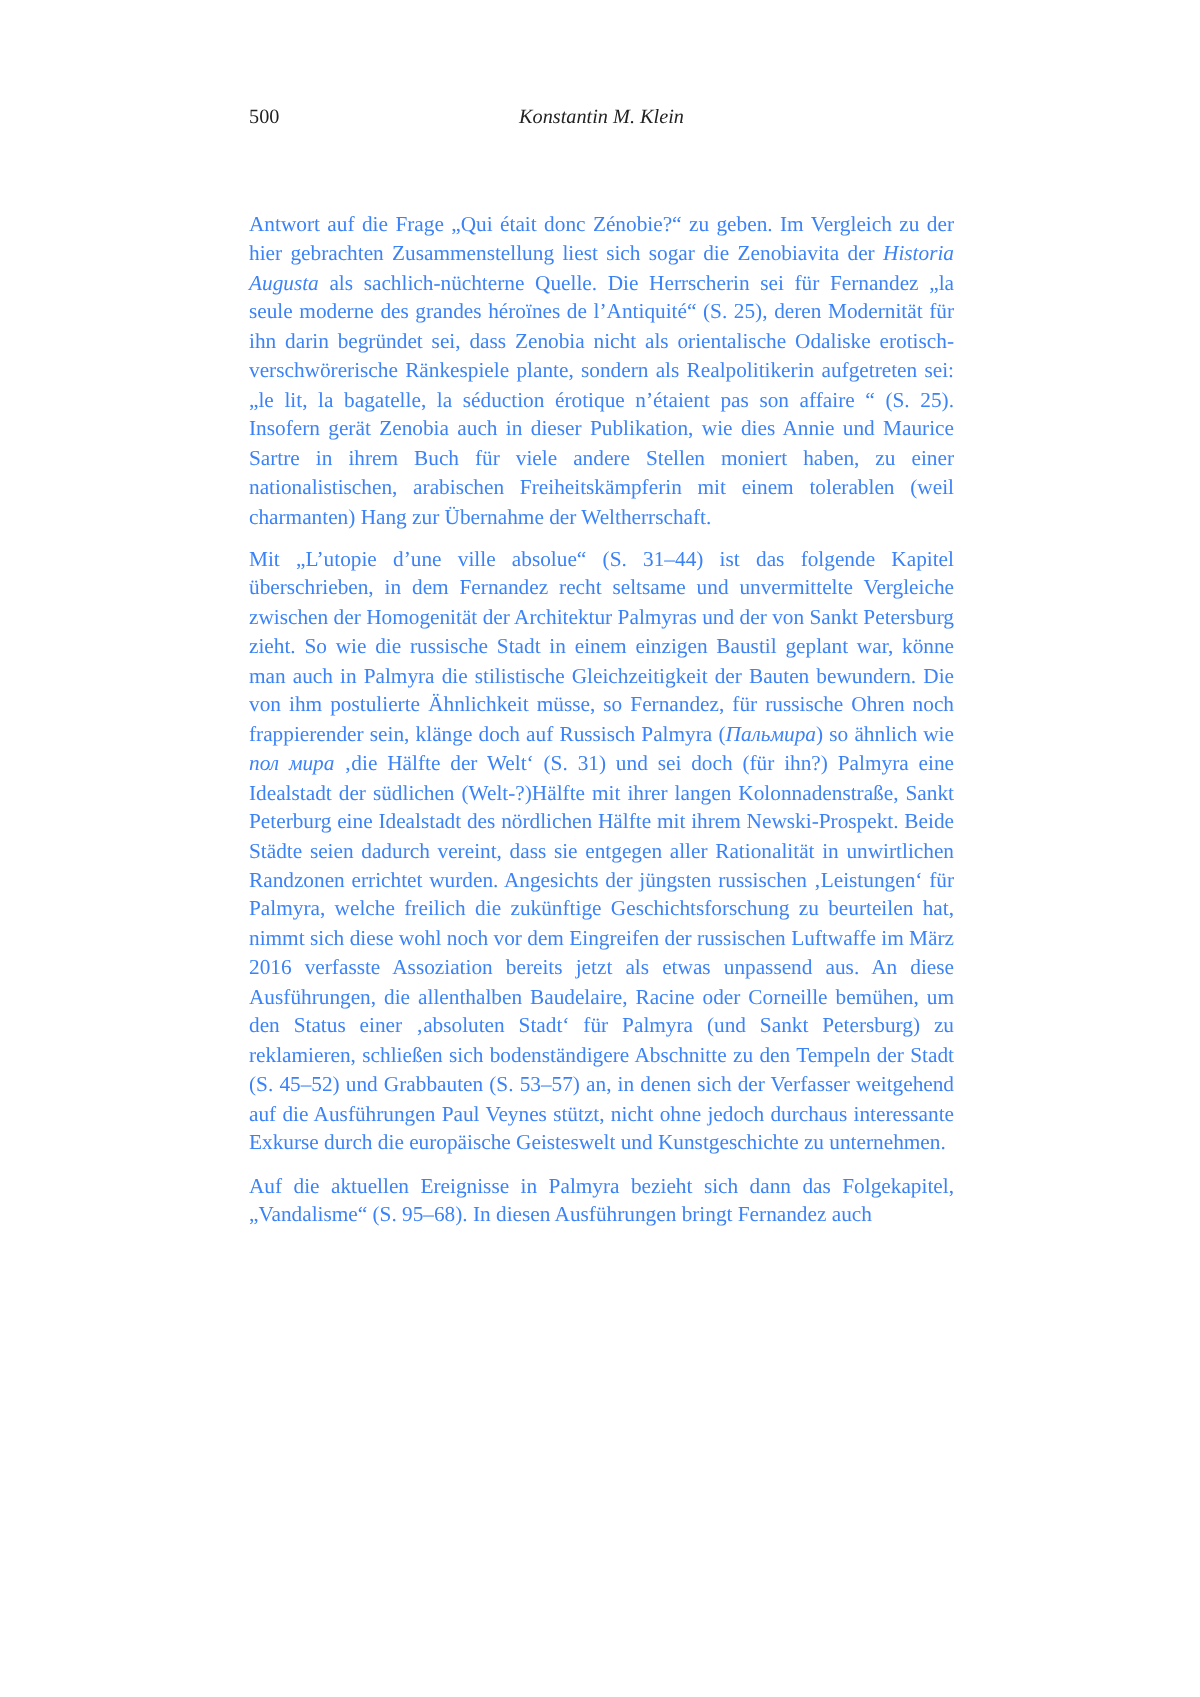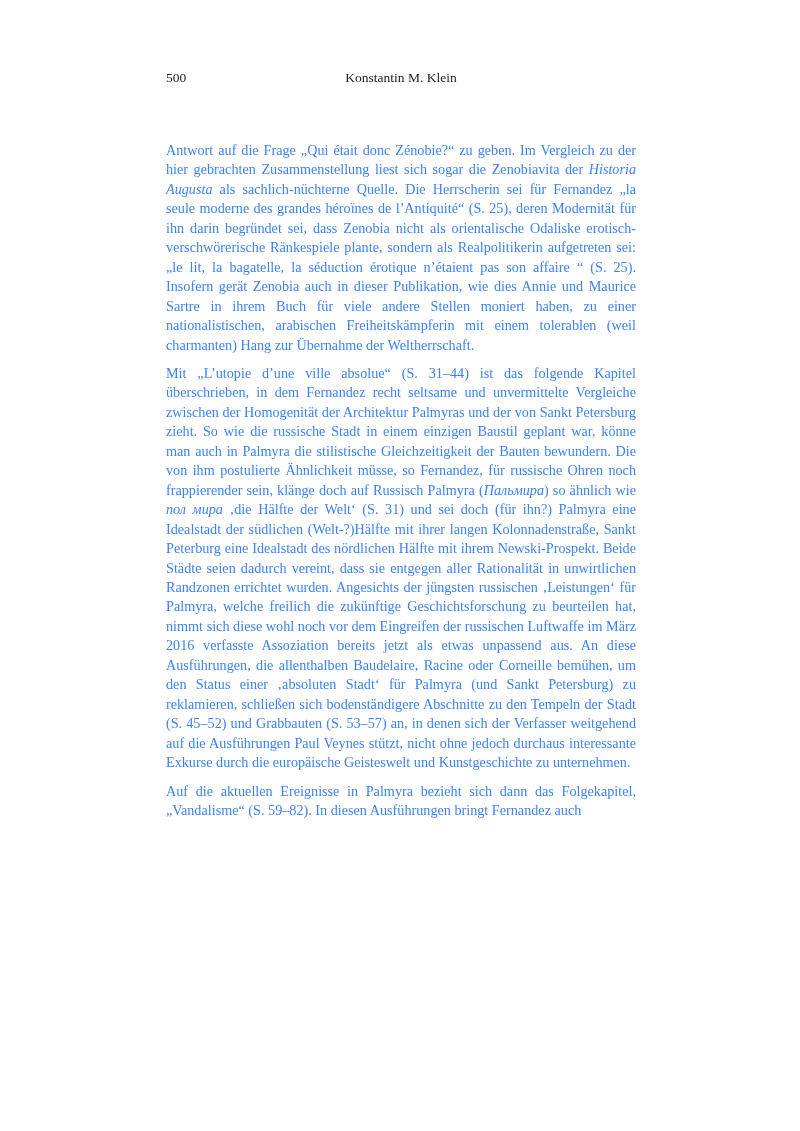--- a/index.html
+++ b/index.html
@@ -29,20 +29,21 @@
     line-height: 17px;
     color: #222222;
   }
   .page-number {
     position: absolute;
     left: 0;
     top: 0;
   }
   .running-head {
     text-align: center;
+    font-style: italic;
   }
   .body-text {
     position: absolute;
     top: 141px;
     left: 166px;
     width: 470px;
     font-size: 14.2px;
     line-height: 19.45px;
     text-align: justify;
     color: #3b82f6;
@@ -61,15 +62,15 @@
 <body>
 
 <div class="page">
   <div class="header">
     <span class="page-number">500</span>
     <div class="running-head">Konstantin M. Klein</div>
   </div>
   <div class="body-text" id="paragraphs">
       <p class="para"><span>Antwort auf die Frage „Qui était donc Zénobie?“ zu geben. Im Vergleich zu der hier gebrachten Zusammenstellung liest sich sogar die Zenobiavita der </span><span class="it">Historia Augusta</span><span> als sachlich-nüchterne Quelle. Die Herrscherin sei für Fernandez „la seule moderne des grandes héroïnes de l’Antiquité“ (S. 25), deren Modernität für ihn darin begründet sei, dass Zenobia nicht als orientalische Odaliske erotisch-verschwörerische Ränkespiele plante, sondern als Realpolitikerin aufgetreten sei: „le lit, la bagatelle, la séduction érotique n’étaient pas son affaire “ (S. 25). Insofern gerät Zenobia auch in dieser Publikation, wie dies Annie und Maurice Sartre in ihrem Buch für viele andere Stellen moniert haben, zu einer nationalistischen, arabischen Freiheitskämpferin mit einem tolerablen (weil charmanten) Hang zur Übernahme der Weltherrschaft.</span></p>
       <p class="para"><span>Mit „L’utopie d’une ville absolue“ (S. 31–44) ist das folgende Kapitel überschrieben, in dem Fernandez recht seltsame und unvermittelte Vergleiche zwischen der Homogenität der Architektur Palmyras und der von Sankt Petersburg zieht. So wie die russische Stadt in einem einzigen Baustil geplant war, könne man auch in Palmyra die stilistische Gleichzeitigkeit der Bauten bewundern. Die von ihm postulierte Ähnlichkeit müsse, so Fernandez, für russische Ohren noch frappierender sein, klänge doch auf Russisch Palmyra (</span><span class="it">Пальмира</span><span>) so ähnlich wie </span><span class="it">пол мира</span><span> ‚die Hälfte der Welt‘ (S. 31) und sei doch (für ihn?) Palmyra eine Idealstadt der südlichen (Welt-?)Hälfte mit ihrer langen Kolonnadenstraße, Sankt Peterburg eine Idealstadt des nördlichen Hälfte mit ihrem Newski-Prospekt. Beide Städte seien dadurch vereint, dass sie entgegen aller Rationalität in unwirtlichen Randzonen errichtet wurden. Angesichts der jüngsten russischen ‚Leistungen‘ für Palmyra, welche freilich die zukünftige Geschichtsforschung zu beurteilen hat, nimmt sich diese wohl noch vor dem Eingreifen der russischen Luftwaffe im März 2016 verfasste Assoziation bereits jetzt als etwas unpassend aus. An diese Ausführungen, die allenthalben Baudelaire, Racine oder Corneille bemühen, um den Status einer ‚absoluten Stadt‘ für Palmyra (und Sankt Petersburg) zu reklamieren, schließen sich bodenständigere Abschnitte zu den Tempeln der Stadt (S. 45–52) und Grabbauten (S. 53–57) an, in denen sich der Verfasser weitgehend auf die Ausführungen Paul Veynes stützt, nicht ohne jedoch durchaus interessante Exkurse durch die europäische Geisteswelt und Kunstgeschichte zu unternehmen.</span></p>
-      <p class="para"><span>Auf die aktuellen Ereignisse in Palmyra bezieht sich dann das Folgekapitel, „Vandalisme“ (S. 59–82). In diesen Ausführungen bringt Fernandez auch</span></p>
+      <p class="para"><span>Auf die aktuellen Ereignisse in Palmyra bezieht sich dann das Folgekapitel, „Vandalisme“ (S. 95–68). In diesen Ausführungen bringt Fernandez auch</span></p>
     </div>
 </div>
 
 </body></html>

